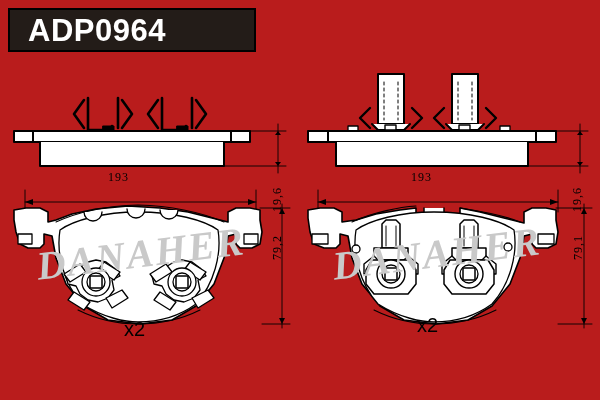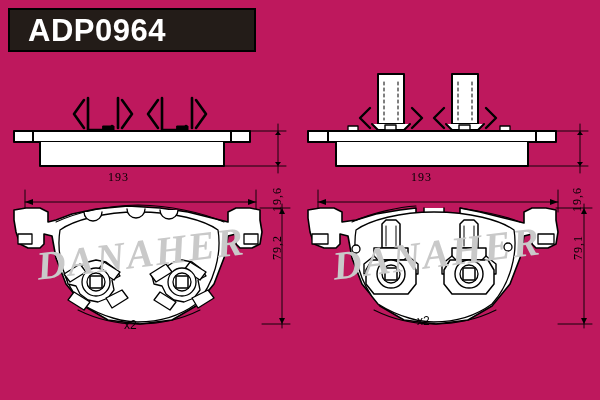--- a/index.html
+++ b/index.html
@@ -4,21 +4,21 @@
 <style>
   html, body {
     margin: 0;
     padding: 0;
     background: #ffffff;
   }
   #page {
     position: relative;
     width: 600px;
     height: 400px;
-    background: #be185d;
+    background: #b91c1c;
     overflow: hidden;
     font-family: "Liberation Sans", sans-serif;
   }
 
   
   #title-plate {
     position: absolute;
     left: 8px;
     top: 8px;
     width: 248px;
@@ -61,21 +61,21 @@
   }
   .dim-vert {
     transform: rotate(-90deg);
     transform-origin: 50% 50%;
   }
 
   
   .qty {
     position: absolute;
     font-family: "Liberation Sans", sans-serif;
-    font-size: 12px;
+    font-size: 20px;
     color: #000000;
     white-space: nowrap;
   }
 
   
   .watermark {
     position: absolute;
     font-family: "Liberation Serif", serif;
     font-size: 40px;
     font-style: italic;

